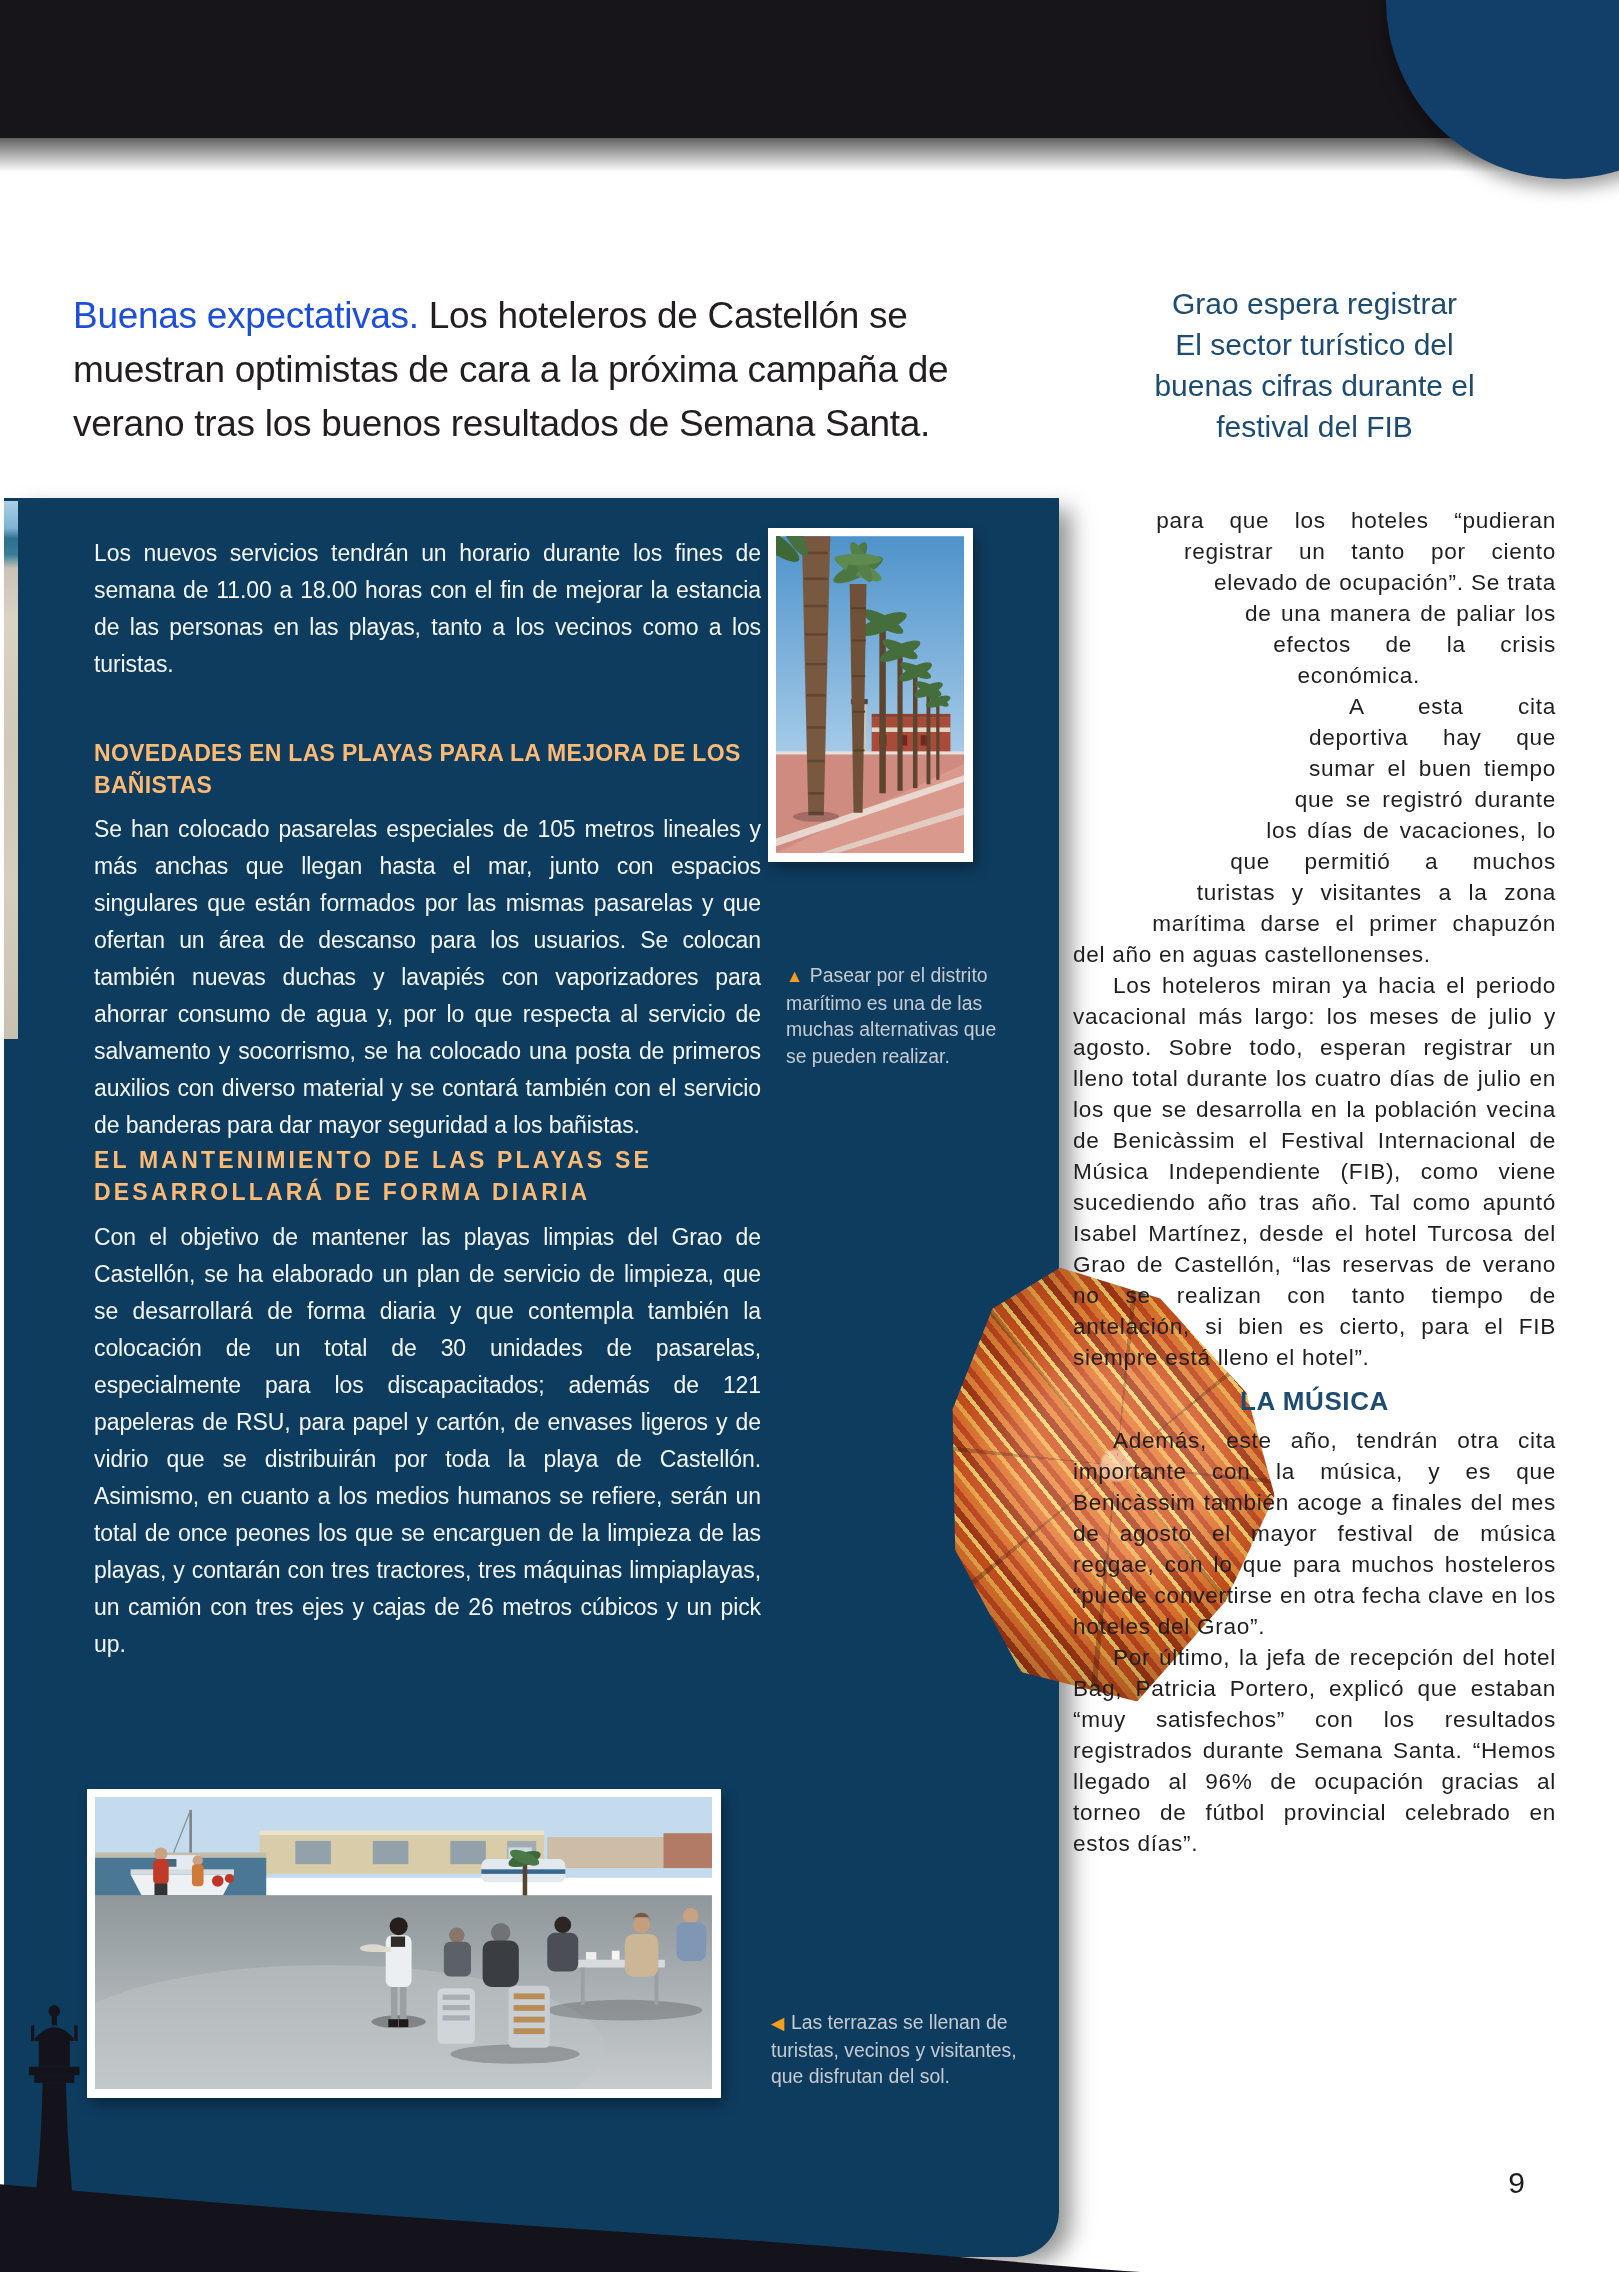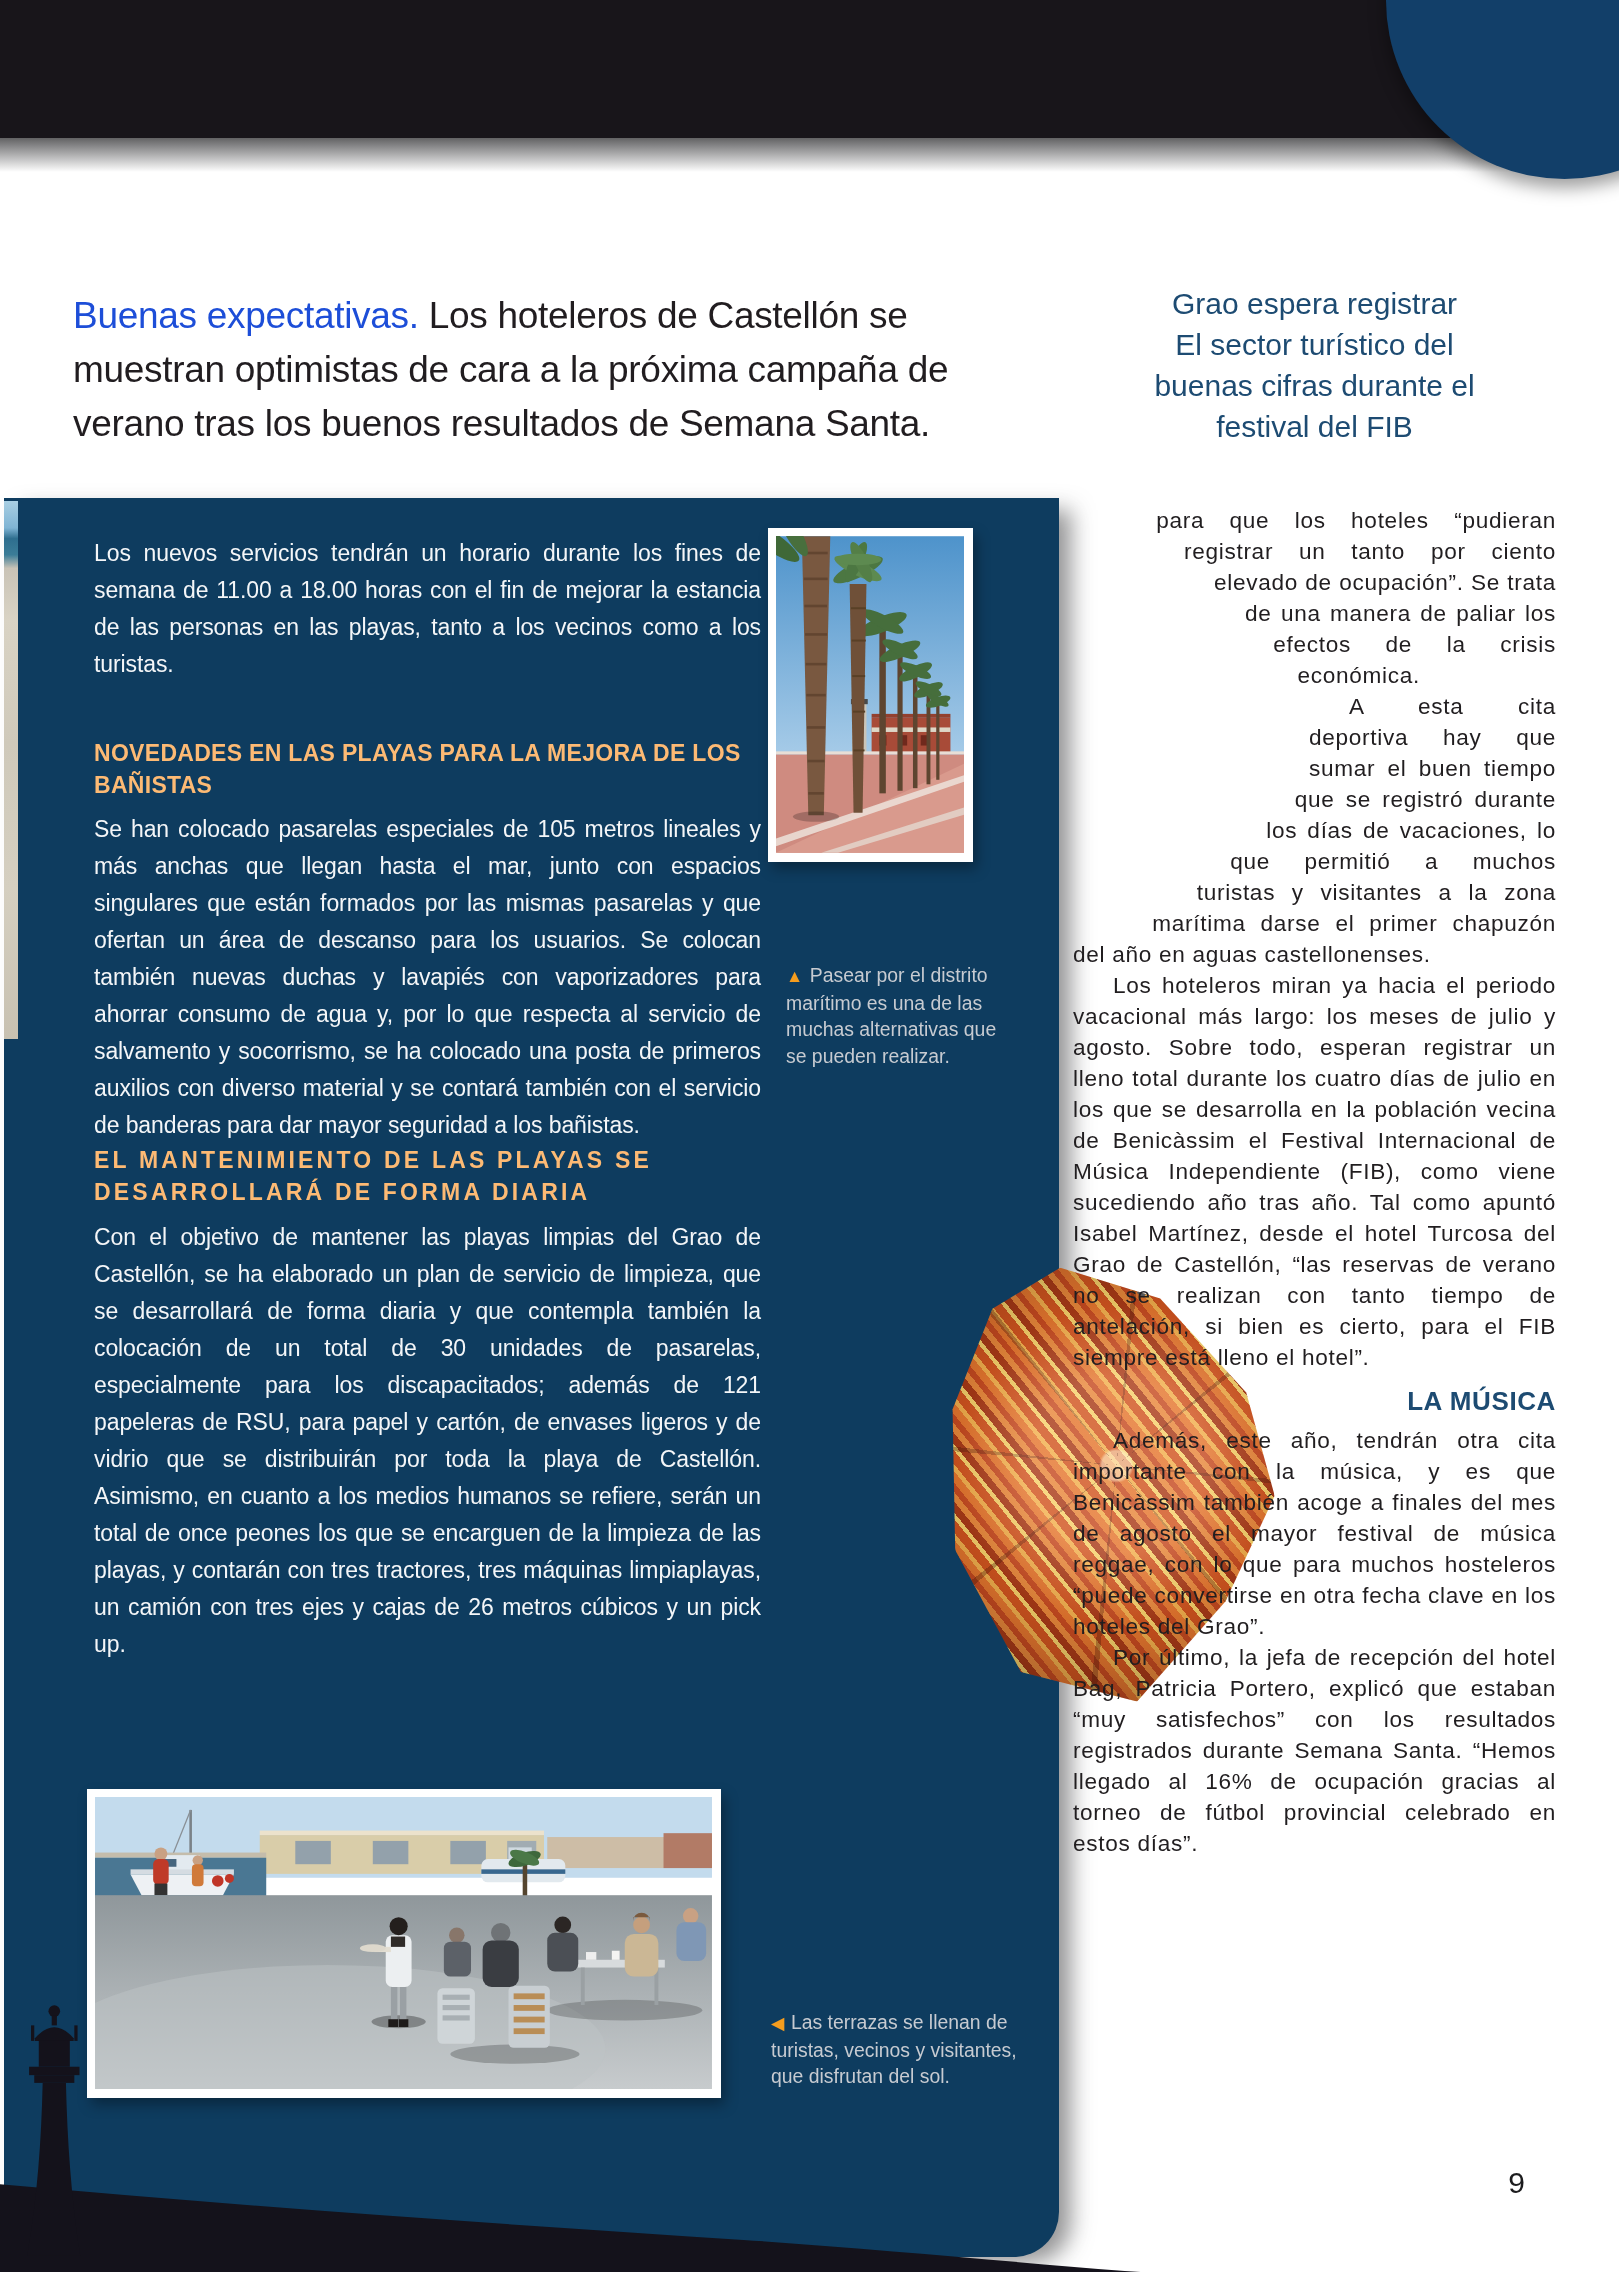--- a/index.html
+++ b/index.html
@@ -49,21 +49,21 @@
   .cap-palm{left:782px;top:464px;width:213px;}
   .cap-terrace{left:767px;top:1511px;width:268px;}
   .tri{color:#f59d1e;font-size:17.4px;margin-right:6.5px;}
 
   
   .rcol{position:absolute;left:1073px;top:505px;width:483px;color:#211e20;
         font-size:22.6px;line-height:31px;letter-spacing:0.7px;text-align:justify;
         hyphens:auto;z-index:4;}
   .rcol p{margin:0;}
   .rcol p.ind{text-indent:40px;}
-  .music{margin:13px 0 7.8px 0;color:#1d4b72;font-size:26px;letter-spacing:0.6px;font-weight:700;text-align:right;}
+  .music{margin:13px 0 7.8px 0;color:#1d4b72;font-size:26px;letter-spacing:0.6px;font-weight:700;text-align:center;}
   .wrapspacer{float:left;width:236px;height:426px;margin-top:759px;shape-margin:7.8px;
       shape-outside:polygon(0 0,45px 0,113px 76px,184px 147px,231px 207px,234px 253px,
                             194px 299px,150px 337px,109px 375px,63px 404px,18px 426px,0 426px);}
 
   
   .umbrella{position:absolute;left:950px;top:1264px;width:323px;height:439px;z-index:3;
      transform:rotate(-5deg);
      clip-path:polygon(40% 0%,70% 9%,94% 32%,100% 56%,82% 79%,52% 100%,17% 91%,0% 62%,3% 30%,18% 8%);
      background:
        repeating-conic-gradient(from 10deg at 52% 46%,rgba(70,20,6,.32) 0deg 1.6deg,rgba(0,0,0,0) 1.6deg 45deg),
@@ -302,21 +302,21 @@
 
   <div class="umbrella"></div>
 
   <div class="rcol">
     <div class="wrapspacer"></div>
     <p>para que los hoteles “pudieran registrar un tanto por ciento elevado de ocupación”. Se trata de una manera de paliar los efectos de la crisis económica.</p>
     <p class="ind">A esta cita deportiva hay que sumar el buen tiempo que se registró durante los días de vacaciones, lo que permitió a muchos turistas y visitantes a la zona marítima darse el primer chapuzón del año en aguas castellonenses.</p>
     <p class="ind">Los hoteleros miran ya hacia el periodo vacacional más largo: los meses de julio y agosto. Sobre todo, esperan registrar un lleno total durante los cuatro días de julio en los que se desarrolla en la población vecina de Benicàssim el Festival Internacional de Música Independiente (FIB), como viene sucediendo año tras año. Tal como apuntó Isabel Martínez, desde el hotel Turcosa del Grao de Castellón, “las reservas de verano no se realizan con tanto tiempo de antelación, si bien es cierto, para el FIB siempre está lleno el hotel”.</p>
     <h4 class="music">LA MÚSICA</h4>
     <p class="ind">Además, este año, tendrán otra cita importante con la música, y es que Benicàssim también acoge a finales del mes de agosto el mayor festival de música reggae, con lo que para muchos hosteleros “puede convertirse en otra fecha clave en los hoteles del Grao”.</p>
-    <p class="ind">Por último, la jefa de recepción del hotel Bag, Patricia Portero, explicó que estaban “muy satisfechos” con los resultados registrados durante Semana Santa. “Hemos llegado al 16% de ocupación gracias al torneo de fútbol provincial celebrado en estos días”.</p>
+    <p class="ind">Por último, la jefa de recepción del hotel Bag, Patricia Portero, explicó que estaban “muy satisfechos” con los resultados registrados durante Semana Santa. “Hemos llegado al 96% de ocupación gracias al torneo de fútbol provincial celebrado en estos días”.</p>
   </div>
 
   <svg class="bottom-band" viewBox="0 0 1790 467">
     <path d="M0,330 C380,364 780,392 1150,416 C1360,430 1560,450 1740,464 L1790,467 L0,467 Z" fill="#14121b"></path>
     <g fill="#14121b">
       <circle cx="84" cy="62" r="9"></circle>
       <rect x="80" y="68" width="8" height="16"></rect>
       <rect x="48" y="84" width="5" height="24"></rect>
       <rect x="115" y="84" width="5" height="24"></rect>
       <path d="M54,104 Q84,70 114,104 L114,108 L54,108 Z"></path>

